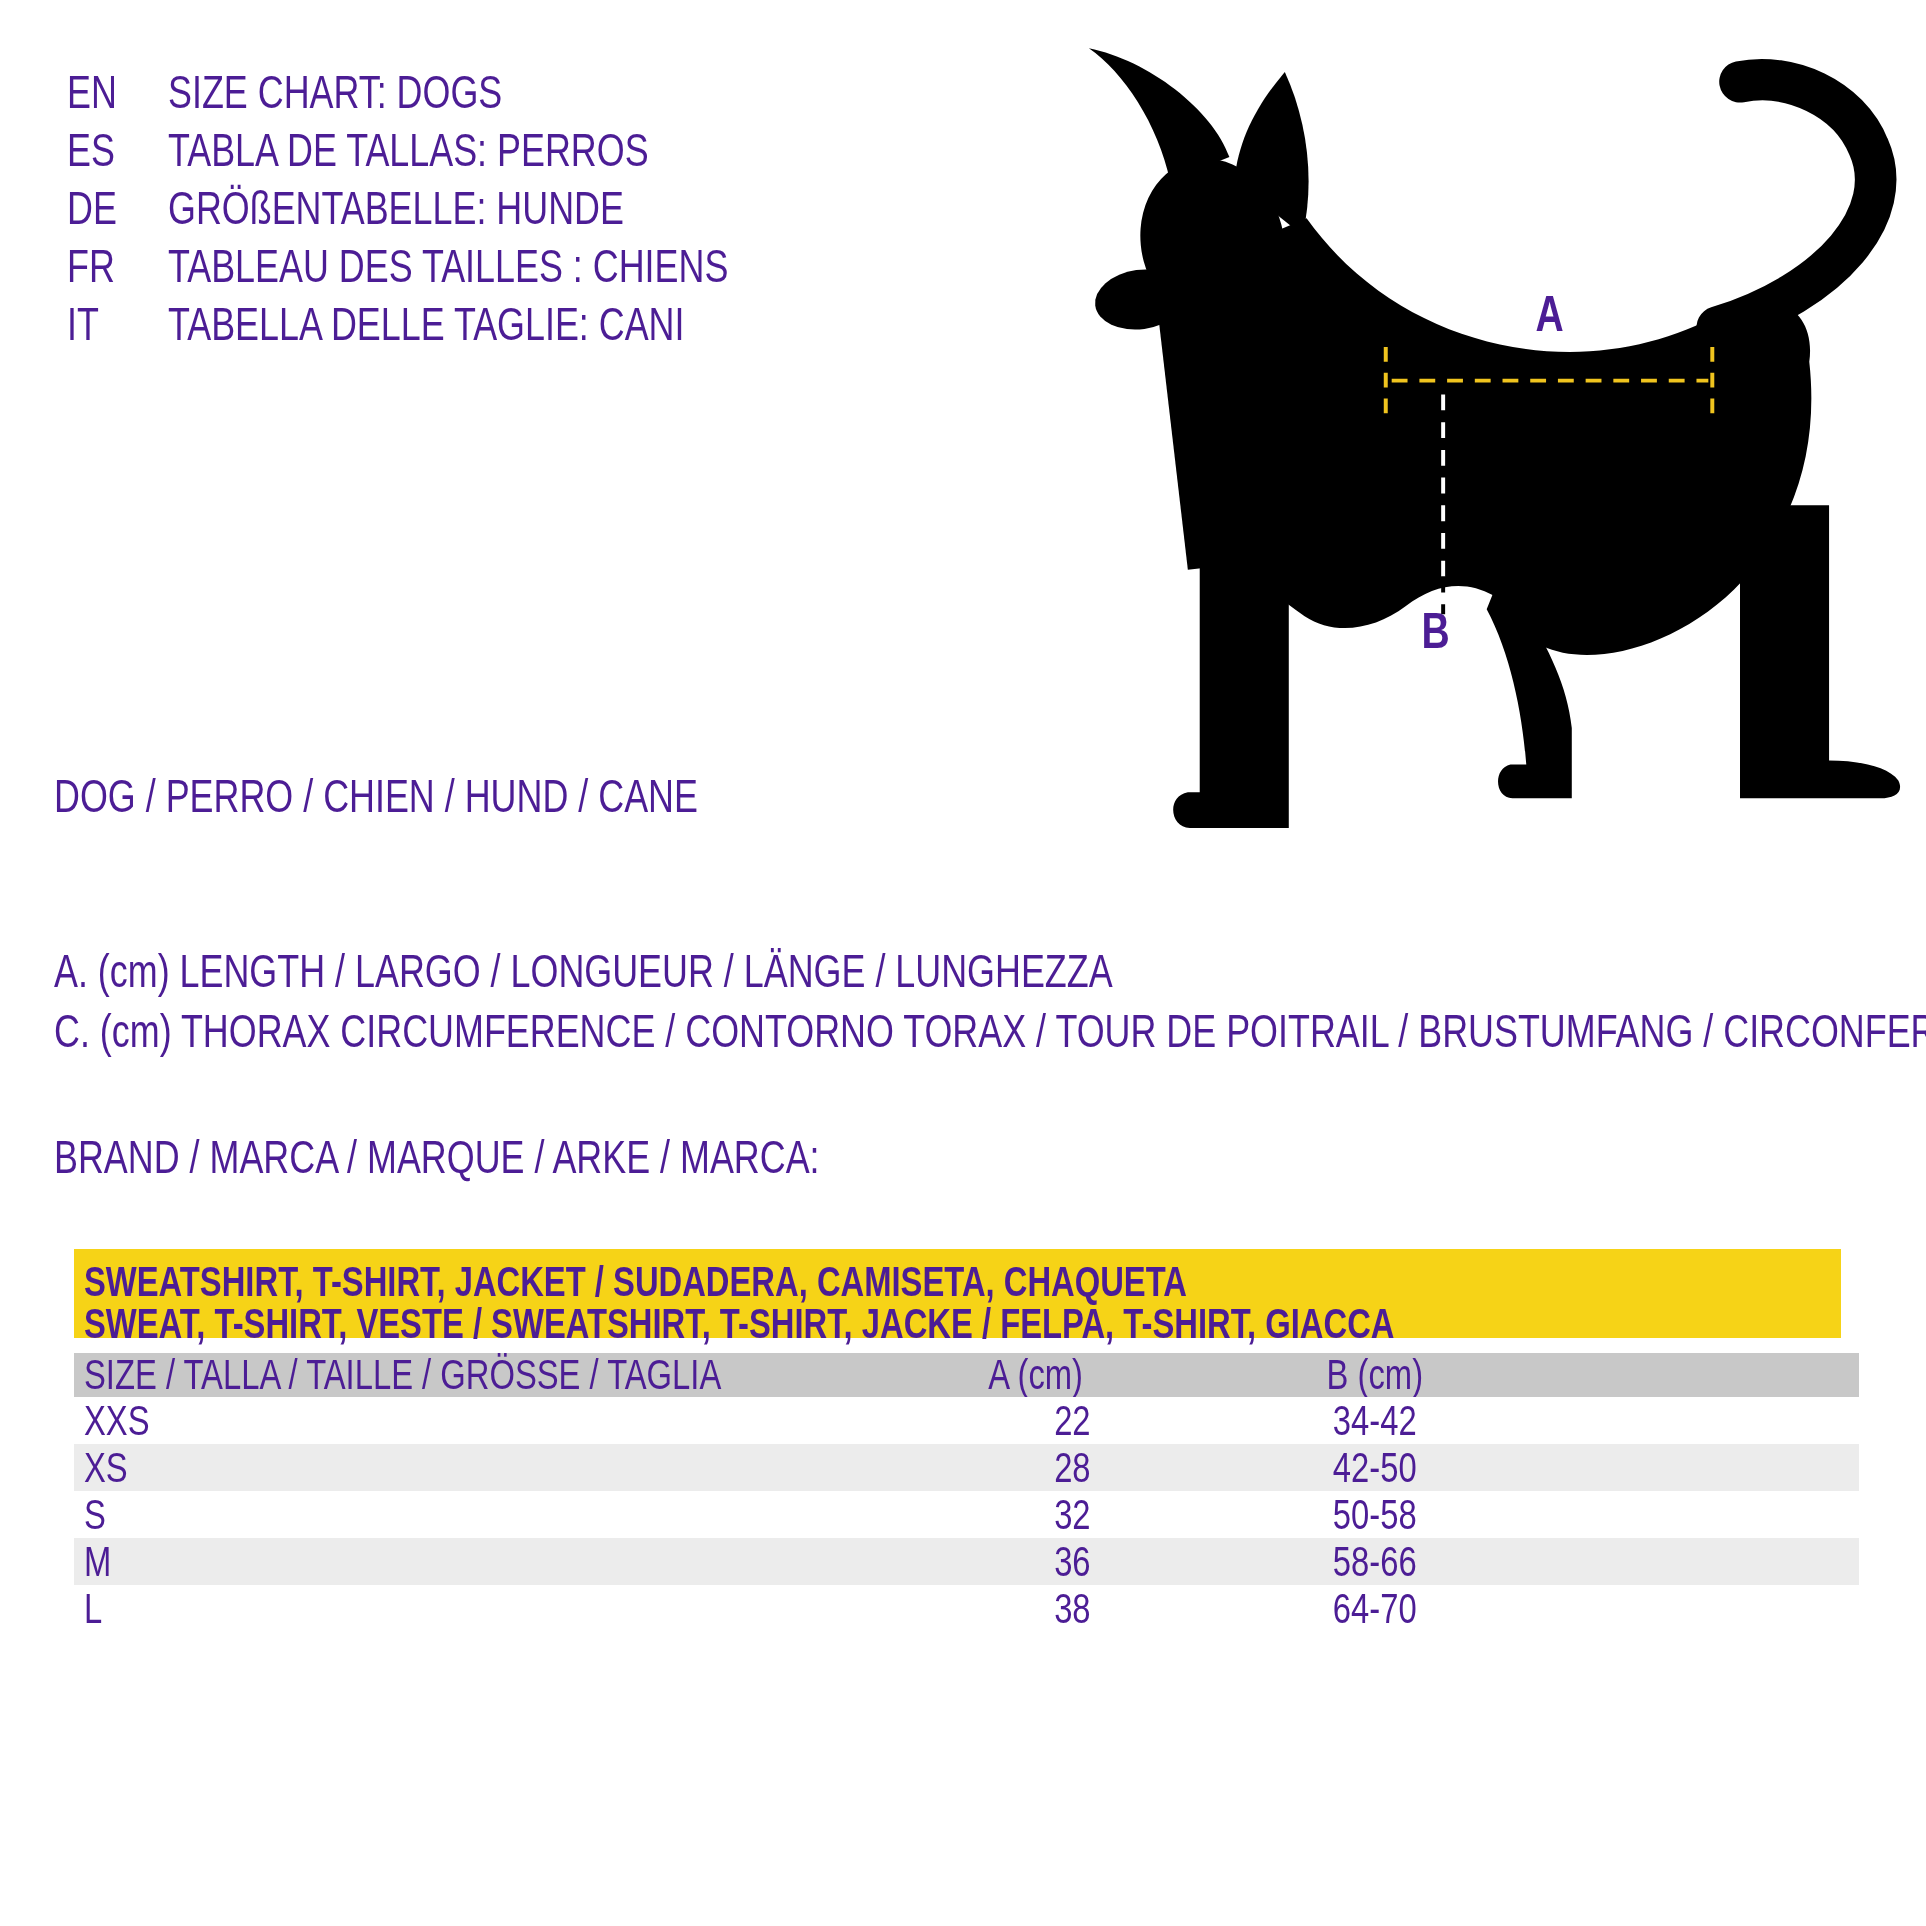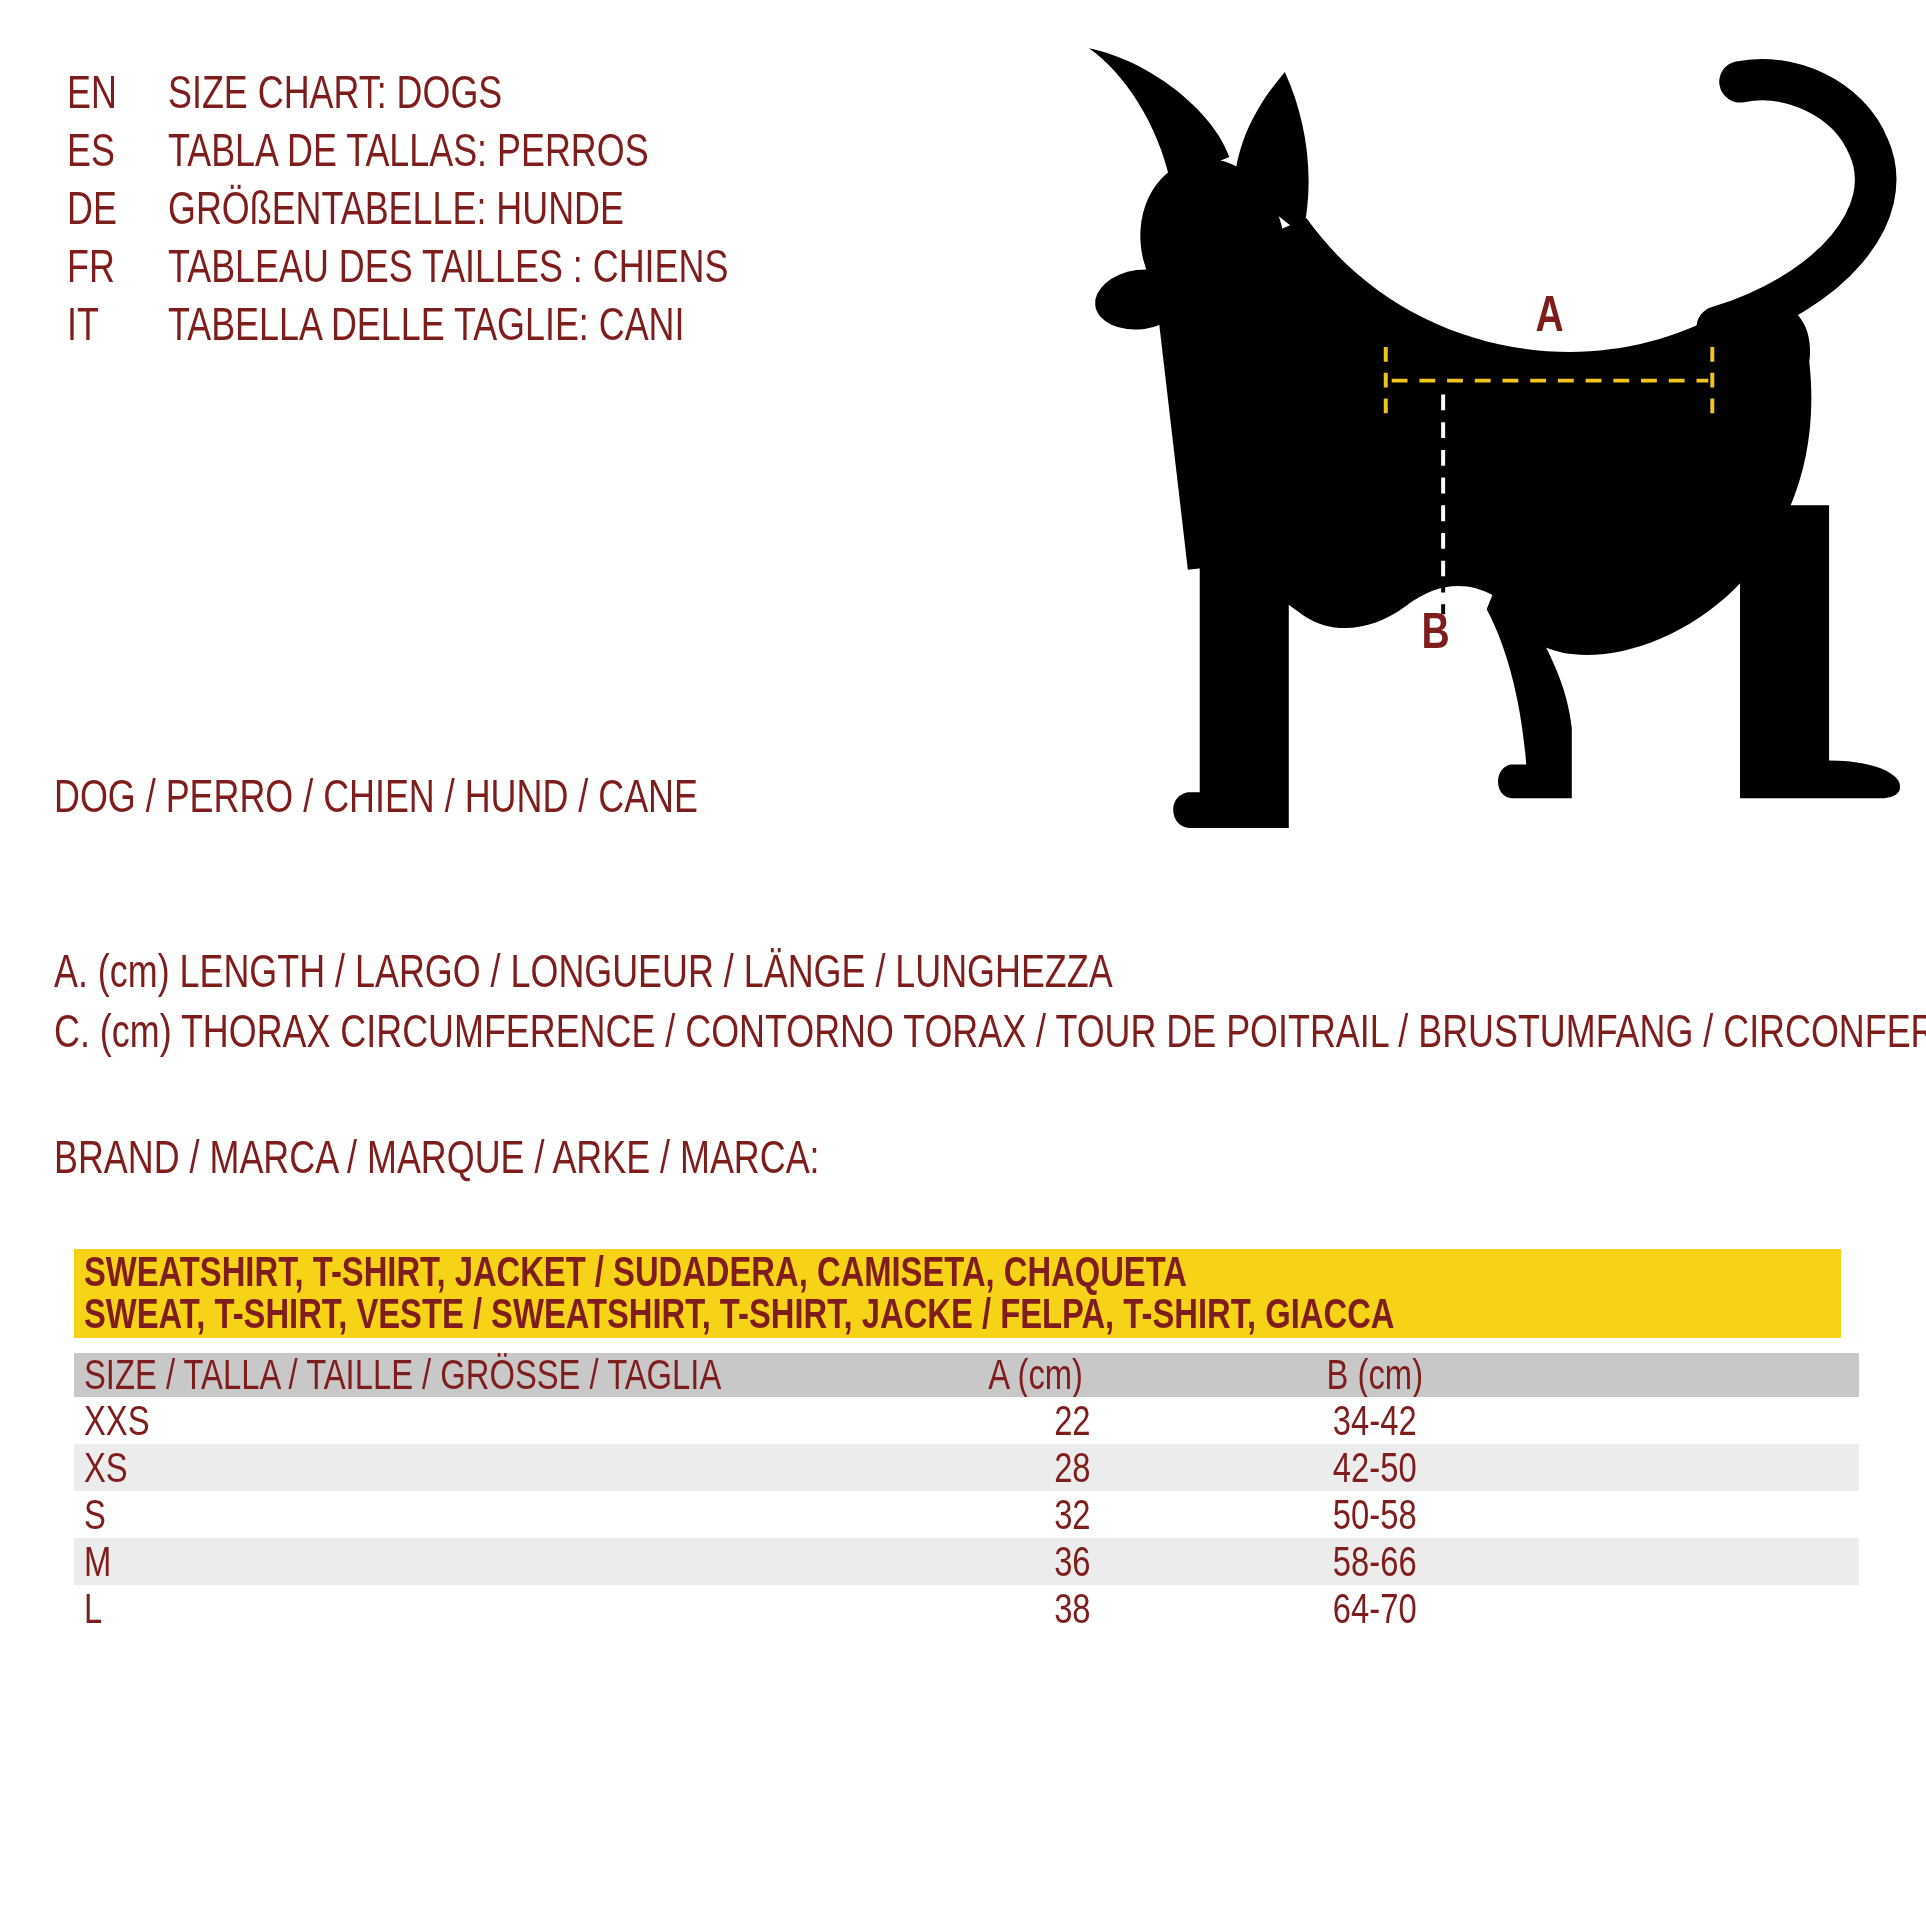--- a/index.html
+++ b/index.html
@@ -1,18 +1,18 @@
 <!DOCTYPE html>
 <html><head>
 <meta charset="utf-8">
 <style>
   html,body{margin:0;padding:0;background:#fff;}
   .page{
     position:relative;width:1927px;height:1927px;background:#ffffff;overflow:hidden;
-    font-family:"Liberation Sans",sans-serif;color:#7f1d1d;
+    font-family:"Liberation Sans",sans-serif;color:#4c1d95;
   }
   
   .cx{display:inline-block;transform:scaleX(.78);transform-origin:0 50%;white-space:nowrap;}
   .cxc{display:inline-block;transform:scaleX(.78);transform-origin:50% 50%;white-space:nowrap;}
 
   
   .lang-block{position:absolute;left:67px;top:63px;}
   .lang-row{height:58px;line-height:58px;font-size:46px;}
   .lang-code{position:absolute;left:0;}
   .lang-text{position:absolute;left:101px;}
@@ -26,21 +26,21 @@
 
   
   .line{position:absolute;left:54px;font-size:46px;line-height:1.15;}
   .dog-label{top:770px;}
   .legend-a{top:945px;}
   .legend-c{top:1005px;}
   .brand-line{top:1131px;}
 
   
   .size-table{position:absolute;left:74px;top:1249px;width:1785px;}
-  .band{width:1767px;height:89px;background:#F6D317;padding:2px 0 0 10px;box-sizing:border-box;}
+  .band{width:1767px;height:89px;background:#F6D317;padding:12px 0 0 10px;box-sizing:border-box;}
   .band-line{display:block;font-size:42px;font-weight:700;line-height:42px;}
   .thead{position:relative;width:1785px;height:44px;background:#C8C8C8;margin-top:15px;font-size:42px;line-height:44px;}
   .trow{position:relative;width:1785px;height:47px;font-size:42px;line-height:47px;background:#fff;}
   .trow:nth-child(even){background:#ECECEC;}
   .c-size{position:absolute;left:10px;}
   .c-a{position:absolute;left:824px;width:198px;text-align:right;}
   .c-b{position:absolute;left:1202px;width:198px;text-align:center;}
 </style>
 </head>
 <body>

